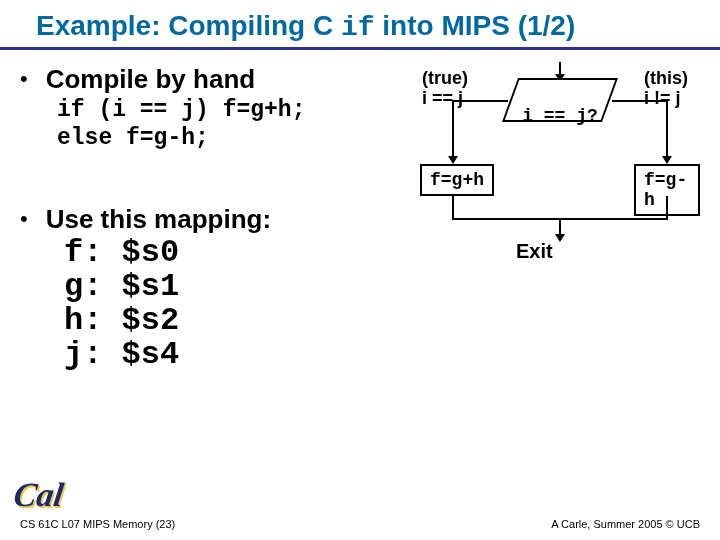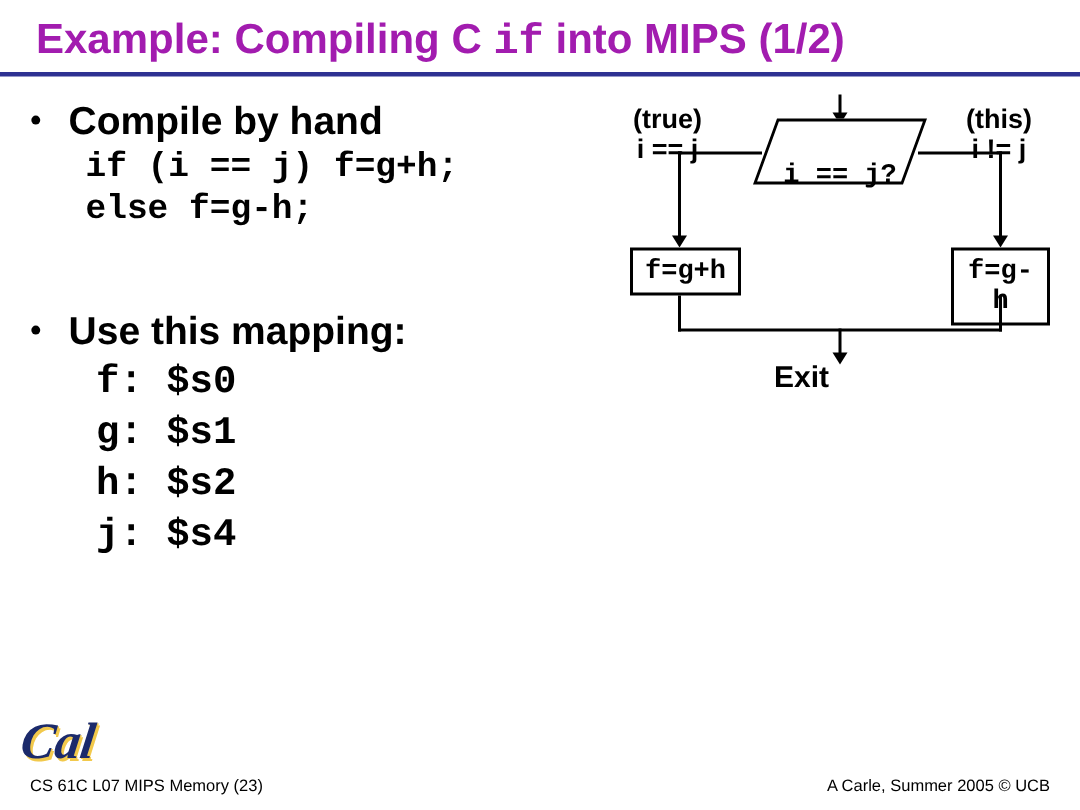--- a/index.html
+++ b/index.html
@@ -5,33 +5,33 @@
   * { box-sizing: border-box; margin: 0; padding: 0; }
   body {
     width: 720px;
     height: 540px;
     background: #fff;
     font-family: Arial, Helvetica, sans-serif;
     position: relative;
     overflow: hidden;
   }
   .title {
-    color: #a21caf;
+    color: #0369a1;
     font-size: 28px;
     font-weight: bold;
-    padding: 10px 0 4px 24px;
+    padding: 10px 0 4px 36px;
     border-bottom: 3px solid #2E3192;
   }
   .title .code { font-family: "Courier New", monospace; }
   .content {
     display: flex;
     padding: 14px 20px 0 20px;
   }
   .left { flex: 1; }
-  .right { width: 300px; position: relative; text-align: center; }
+  .right { width: 300px; position: relative; }
   .bullet-row {
     display: flex;
     align-items: flex-start;
     margin-bottom: 2px;
   }
   .bullet-dot {
     font-size: 22px;
     line-height: 30px;
     margin-right: 6px;
   }
@@ -44,21 +44,21 @@
   .codeblock {
     font-family: "Courier New", monospace;
     font-size: 23px;
     font-weight: bold;
     margin-left: 37px;
     line-height: 28px;
     white-space: pre;
   }
   .mapping {
     font-family: "Courier New", monospace;
-    font-size: 26px;
+    font-size: 32px;
     font-weight: bold;
     margin-left: 44px;
     line-height: 34px;
     margin-top: 2px;
   }
   .sec2 { margin-top: 52px; }
   
   .flow {
     position: relative;
     width: 300px;

